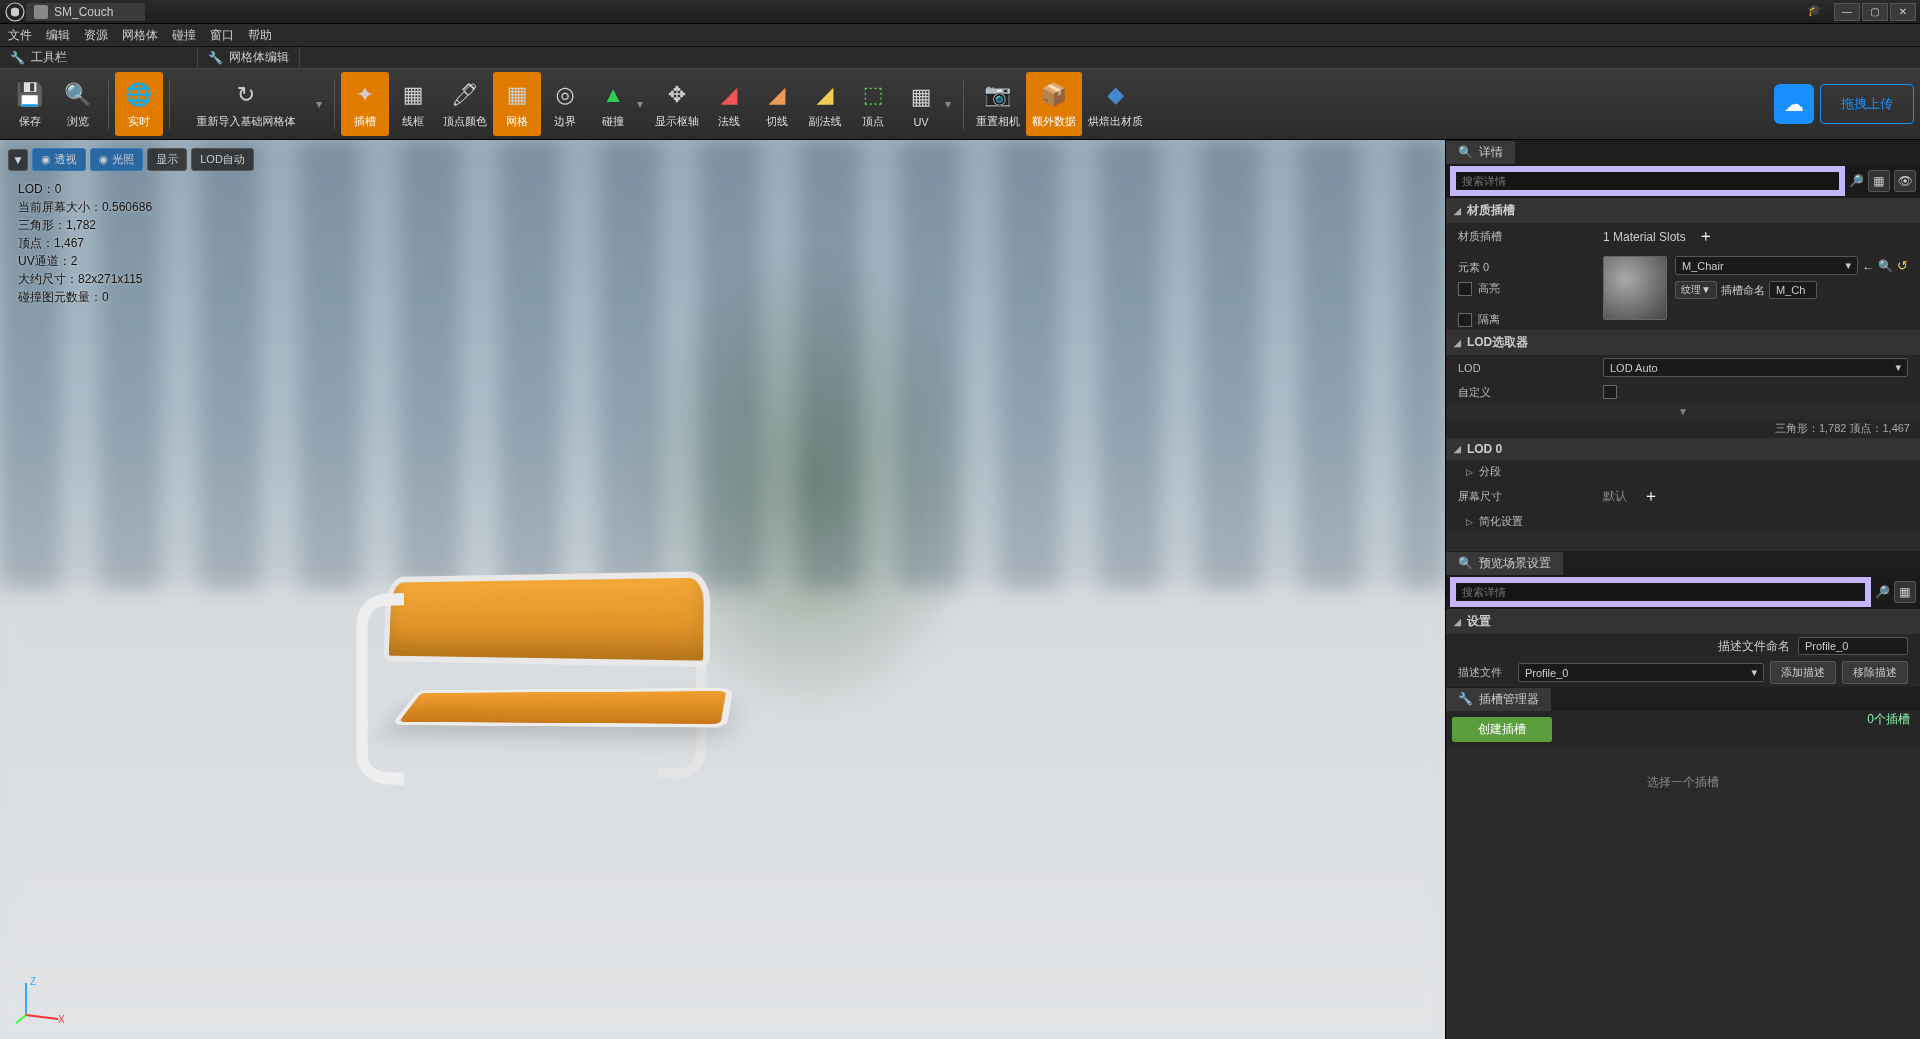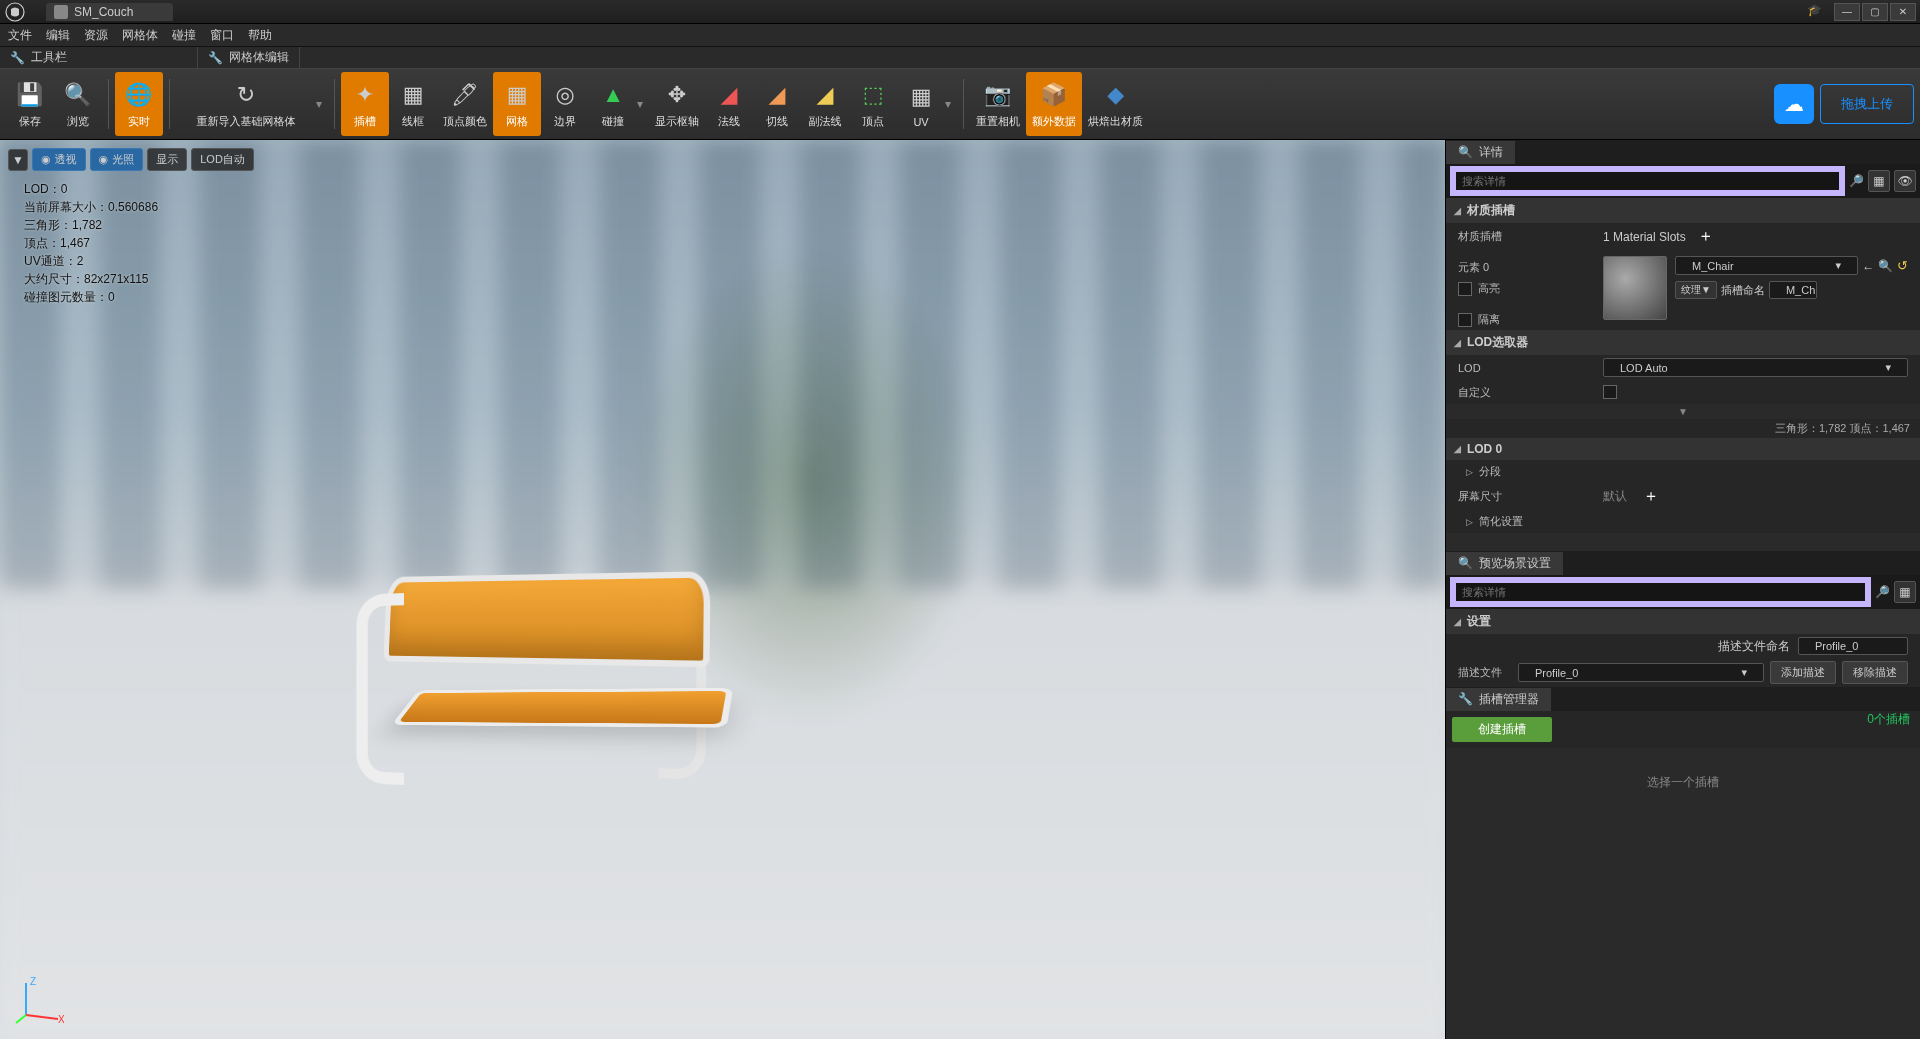--- a/index.html
+++ b/index.html
@@ -1,21 +1,21 @@
 <!DOCTYPE html>
 <html><head>
 <meta charset="utf-8">
 <style>
 * { margin: 0; padding: 0; box-sizing: border-box; font-family: "Microsoft YaHei", Arial, sans-serif; }
 body { background: #1a1a1a; color: #ccc; font-size: 12px; overflow: hidden; width: 1920px; height: 1039px; }
 
 
 .titlebar { height: 24px; background: linear-gradient(#2a2a2a, #1e1e1e); display: flex; align-items: center; padding: 0 4px; border-bottom: 1px solid #000; }
 .titlebar .logo { width: 22px; height: 22px; display:flex; align-items:center; justify-content:center; }
-.titlebar .tab { background: #3a3a3a; margin-left: 20px; padding: 2px 40px 2px 8px; border-radius: 3px 3px 0 0; display: flex; align-items: center; gap: 6px; font-size: 12px; }
+.titlebar .tab { background: #3a3a3a; padding: 2px 32px 2px 8px; border-radius: 3px 3px 0 0; display: flex; align-items: center; gap: 6px; font-size: 12px; }
 .titlebar .tab .ico { width: 14px; height: 14px; background: #888; border-radius: 2px; }
 .win-controls { margin-left: auto; display: flex; gap: 2px; }
 .win-btn { width: 26px; height: 18px; background: #3a3a3a; border: 1px solid #555; display: flex; align-items: center; justify-content: center; font-size: 10px; cursor: pointer; }
 .cloud-ico { margin-right: 10px; color: #4aa; }
 
 
 .menubar { height: 22px; background: #2a2a2a; display: flex; align-items: center; padding: 0 8px; gap: 14px; font-size: 12px; }
 .menubar span { cursor: pointer; }
 
 
@@ -49,38 +49,38 @@
 .bench-back { position: absolute; left: 20px; top: 20px; width: 340px; height: 90px; background: linear-gradient(180deg, #f4a838 0%, #d48820 100%); border: 6px solid #e8e8e8; border-radius: 20px 20px 8px 8px / 30px 30px 8px 8px; transform: perspective(800px) rotateY(-18deg) rotateX(5deg); box-shadow: inset 0 -15px 20px rgba(0,0,0,0.15); }
 .bench-seat { position: absolute; left: 40px; top: 118px; width: 340px; height: 70px; background: linear-gradient(180deg, #f0a030 0%, #c87818 100%); border: 6px solid #ececec; border-radius: 12px; transform: perspective(800px) rotateY(-18deg) rotateX(58deg); box-shadow: 0 20px 30px rgba(0,0,0,0.15); }
 .bench-leg1 { position: absolute; left: 8px; top: 40px; width: 50px; height: 190px; border: 12px solid #eee; border-right: none; border-radius: 30px 0 0 30px; transform: perspective(800px) rotateY(-18deg); }
 .bench-leg2 { position: absolute; left: 310px; top: 55px; width: 50px; height: 170px; border: 10px solid #e5e5e5; border-left: none; border-radius: 0 30px 30px 0; transform: perspective(800px) rotateY(-18deg); opacity: 0.85; }
 
 
 .vp-ctrl { position: absolute; top: 8px; left: 8px; display: flex; gap: 4px; align-items: center; }
 .vp-chip { background: rgba(40,40,40,0.85); border: 1px solid #555; border-radius: 3px; padding: 3px 8px; font-size: 11px; cursor: pointer; display: flex; align-items: center; gap: 4px; }
 .vp-chip.blue { background: #2968a3; border-color: #3a78b3; }
 .vp-dd { width: 20px; background: rgba(40,40,40,0.85); border:1px solid #555; border-radius:3px; height:22px; display:flex; align-items:center; justify-content:center; }
-.vp-stats { position: absolute; top: 40px; left: 24px; font-size: 12px; color: #111; line-height: 1.5; text-shadow: 0 0 3px rgba(255,255,255,0.5); }
+.vp-stats { position: absolute; top: 40px; left: 18px; font-size: 12px; color: #111; line-height: 1.5; text-shadow: 0 0 3px rgba(255,255,255,0.5); }
 .axis-gizmo { position: absolute; bottom: 14px; left: 14px; width: 50px; height: 50px; }
 
 
 .rightpanel { width: 475px; background: #2a2a2a; display: flex; flex-direction: column; border-left: 1px solid #000; overflow-y: auto; }
 .panel-tab { height: 24px; background: #1e1e1e; display: flex; align-items: center; }
 .panel-tab .t { background: #383838; padding: 3px 12px; display: flex; align-items: center; gap: 6px; }
 .search-row { display: flex; align-items: center; background: #1a1a1a; padding: 2px 4px; gap: 4px; }
 .search-row input { flex: 1; background: #151515; border: 6px solid #c4b5fd; color: #aaa; padding: 3px 6px; font-size: 11px; }
 .icon-btn { width: 22px; height: 22px; background: #333; border: 1px solid #555; display: flex; align-items: center; justify-content: center; cursor: pointer; border-radius: 2px; }
 
 .cat-header { background: #333; padding: 4px 8px; font-size: 12px; font-weight: bold; display: flex; align-items: center; cursor: pointer; }
 .cat-header::before { content: "◢"; font-size: 9px; margin-right: 6px; color: #aaa; }
 
 .prop-row { display: flex; align-items: center; padding: 3px 12px; background: #262626; min-height: 24px; }
 .prop-row .plabel { width: 145px; font-size: 11px; color: #bbb; }
 .prop-row .pval { flex: 1; display: flex; align-items: center; gap: 6px; }
-.combo { background: #1a1a1a; border: 1px solid #555; padding: 2px 16px; font-size: 11px; border-radius: 2px; display:flex; align-items:center; justify-content:space-between; cursor:pointer; }
+.combo { background: #1a1a1a; border: 1px solid #555; padding: 2px 6px; font-size: 11px; border-radius: 2px; display:flex; align-items:center; justify-content:space-between; cursor:pointer; }
 .plus-btn { color: #fff; font-size: 16px; cursor: pointer; padding: 0 6px; }
 .thumb { width: 64px; height: 64px; background: radial-gradient(circle at 35% 35%, #aaa, #444); border: 1px solid #666; border-radius: 2px; }
 .mini-btn { background: #333; border: 1px solid #555; padding: 1px 5px; font-size: 10px; border-radius: 2px; cursor: pointer; }
 .checkbox { width: 14px; height: 14px; background: #1a1a1a; border: 1px solid #666; }
 .spinner-more { text-align:center; color:#888; padding:2px; cursor:pointer; font-size:10px; }
 
 .stats-line { text-align: right; padding: 2px 10px; font-size: 11px; color: #aaa; background: #262626; }
 
 .green-btn { background: #5a9e3c; color: #fff; padding: 4px 26px; border-radius: 2px; cursor: pointer; font-size: 12px; display: inline-block; margin: 6px; }
 .gray-btn { background: #3a3a3a; border: 1px solid #555; padding: 3px 10px; font-size: 11px; cursor: pointer; border-radius: 2px; }
@@ -388,17 +388,17 @@
         <div class="gray-btn">添加描述</div>
         <div class="gray-btn">移除描述</div>
       </div>
     </div>
 
     <div class="panel-tab">
       <div class="t">🔧 <span>插槽管理器</span></div>
     </div>
     <div style="display:flex; align-items:flex-start; justify-content:space-between; background:#262626; padding-right:10px;">
       <div class="green-btn">创建插槽</div>
-      <span style="color:#22c55e">0个插槽</span>
+      <span style="color:#86efac">0个插槽</span>
     </div>
     <div class="center-txt">选择一个插槽</div>
   </div>
 </div>
 
 </body></html>

